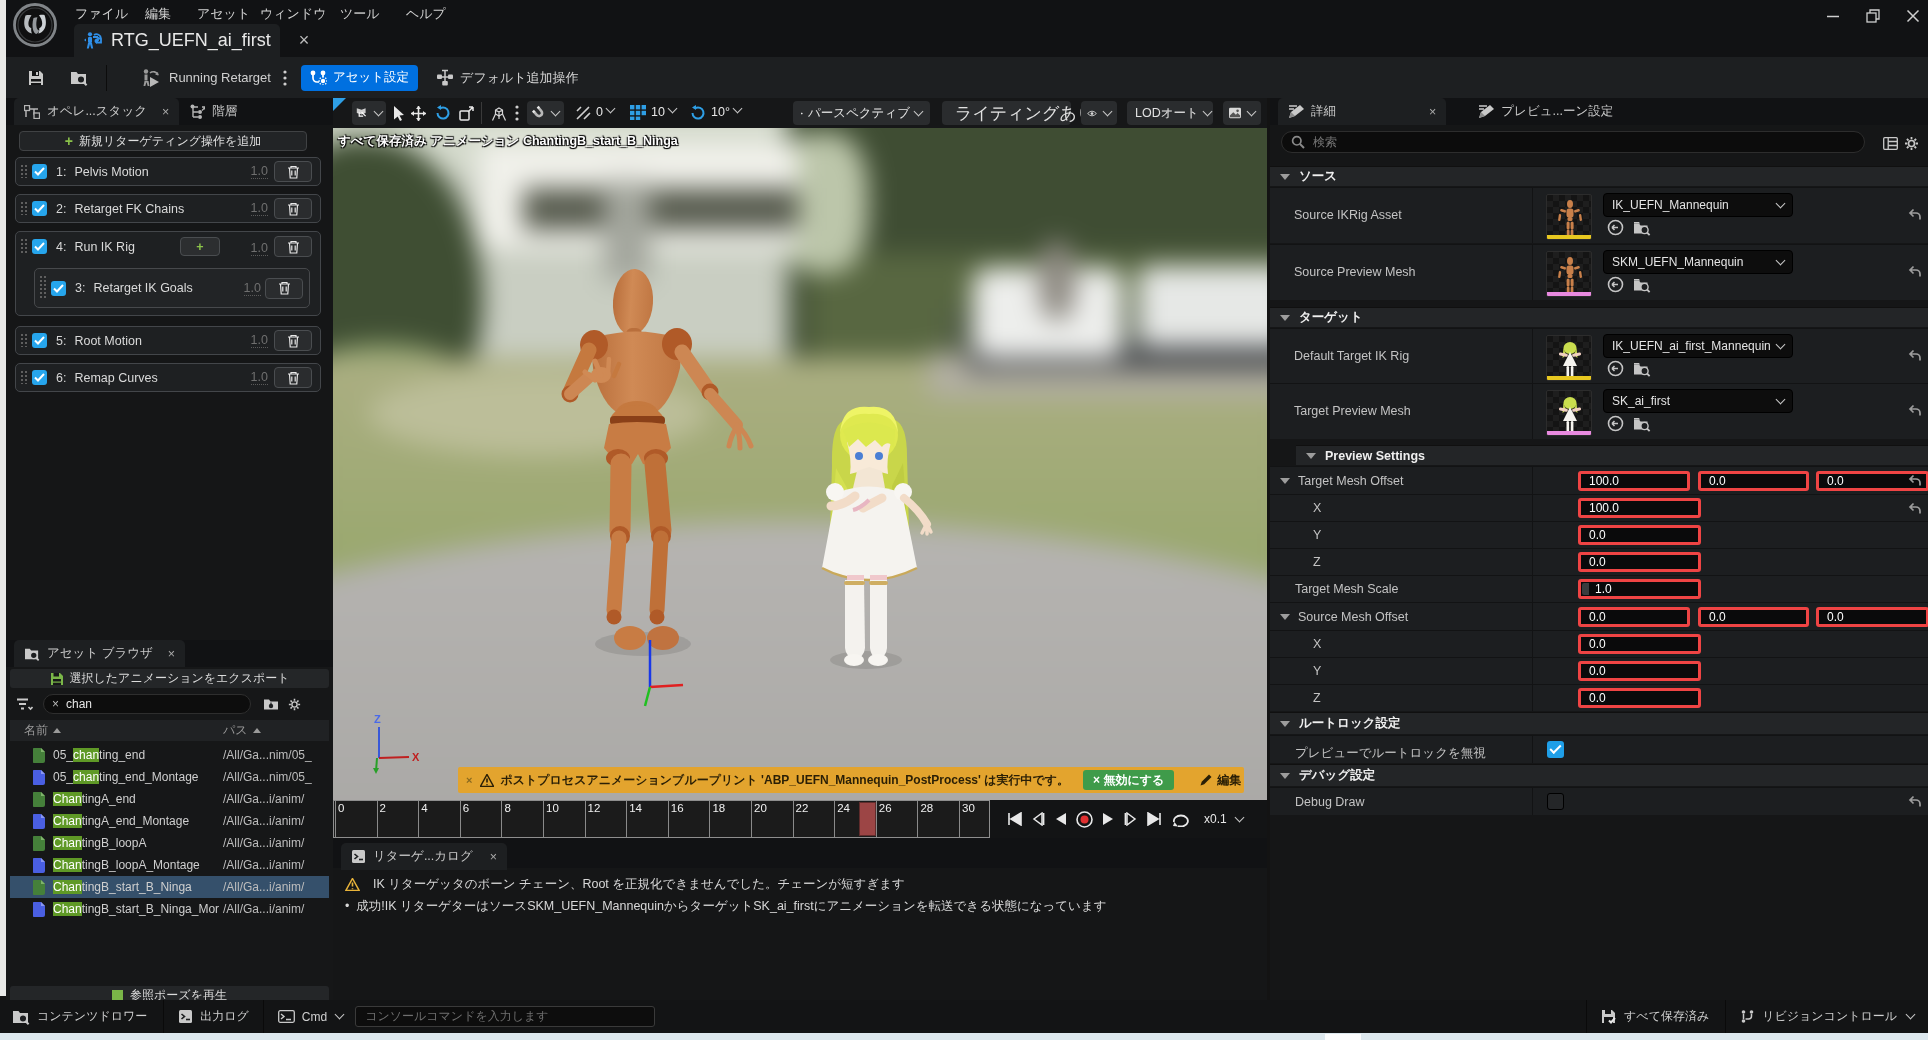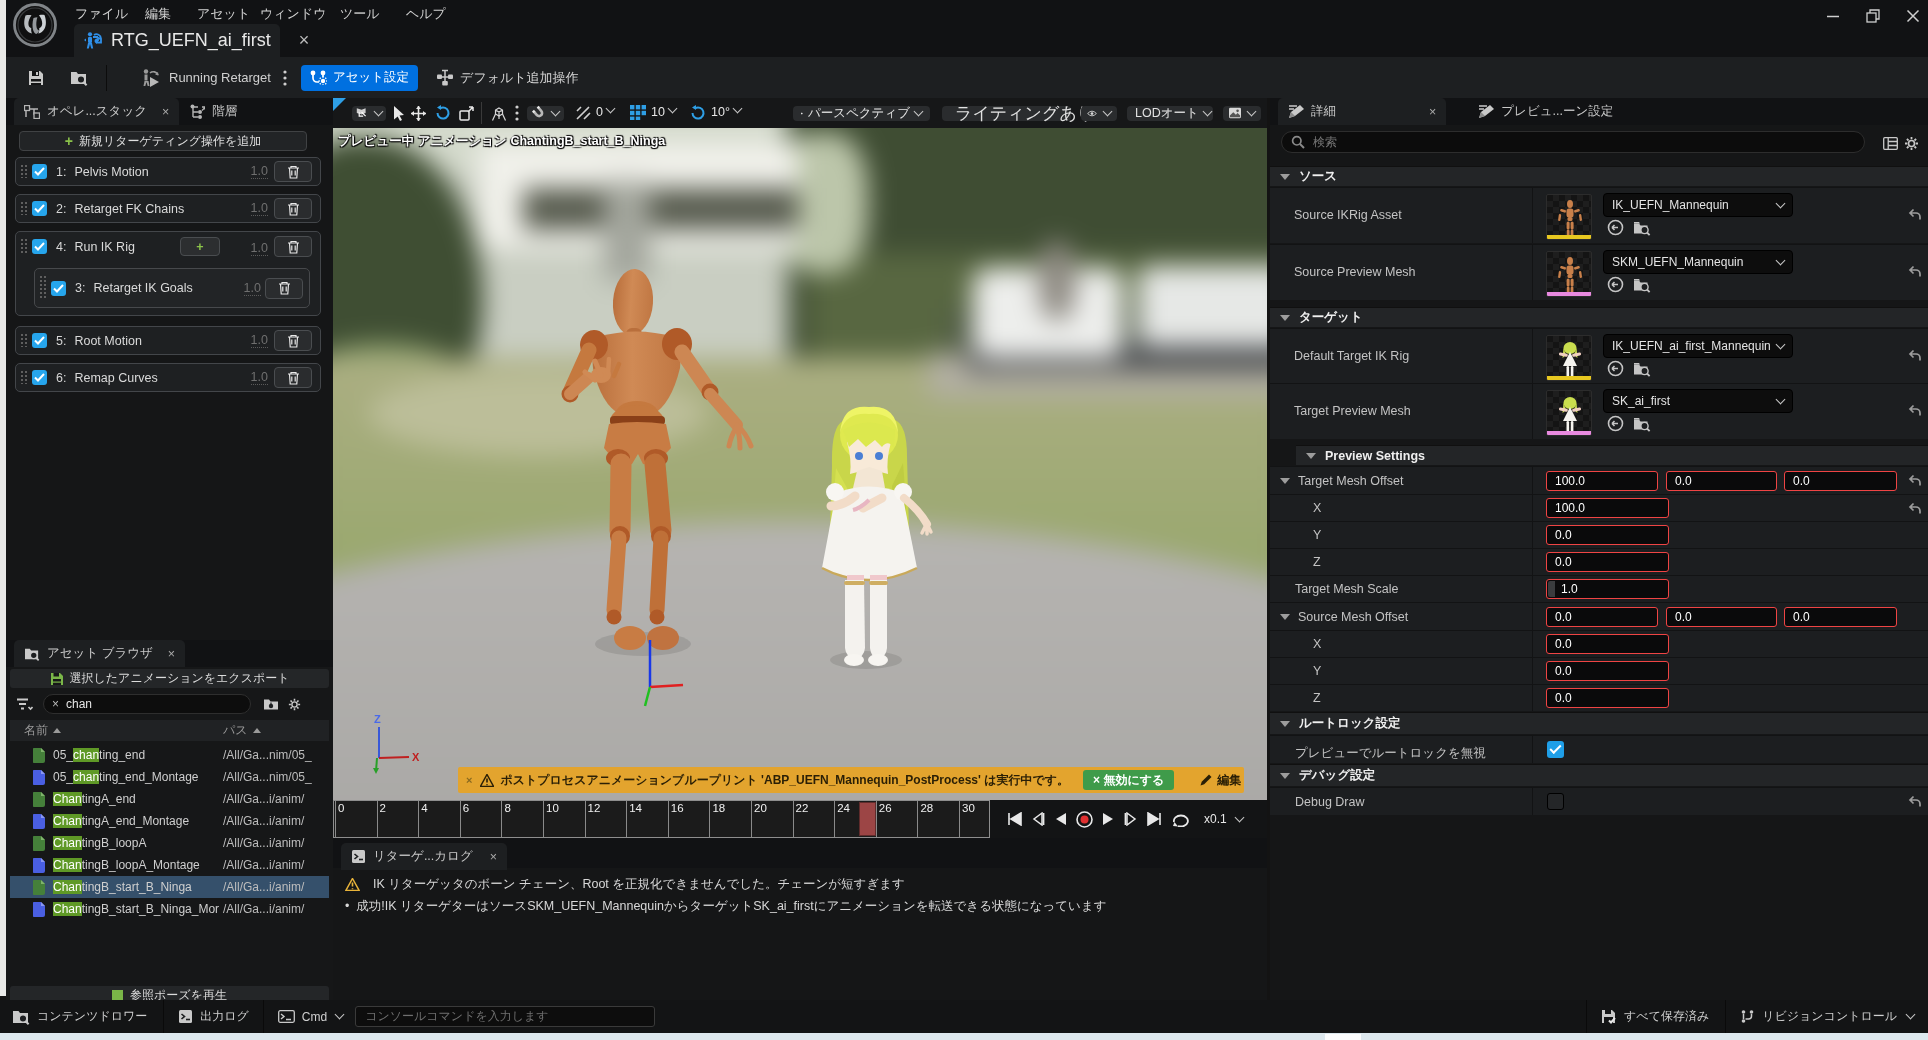--- a/index.html
+++ b/index.html
@@ -41,21 +41,21 @@
 .abrow.sel { background:#35506b; }
 .fico { width:13px; height:15px; margin-left:22px; margin-right:8px; border-radius:2px; position:relative; }
 .hl { background:#5f9926; color:#fff; }
 .abpath { position:absolute; left:213px; color:#bdbdbd; }
 #refpose { position:absolute; left:4px; top:346px; width:319px; height:19px; background:#242628; border-radius:3px; color:#dcdcdc; display:flex; align-items:center; justify-content:center; gap:7px; font-size:12px; }
 
 #viewport { left:333px; top:98px; width:934px; height:702px; background:#9aa194; overflow:hidden; }
 #bgblur { position:absolute; left:-25px; top:-25px; width:984px; height:722px; filter:blur(13px); }
 #bgblur > div { position:absolute; }
 #vptoolbar { position:absolute; left:0; top:0; width:934px; height:30px; background:#161718; display:flex; align-items:center; z-index:30; }
-.vbox { background:#2a2c2e; border-radius:4px; height:15px; display:flex; align-items:center; padding:0 8px; gap:5px; color:#e2e2e2; margin-left:8px; font-size:12px; white-space:nowrap; }
+.vbox { background:#2a2c2e; border-radius:4px; height:24px; display:flex; align-items:center; padding:0 8px; gap:5px; color:#e2e2e2; margin-left:8px; font-size:12px; white-space:nowrap; }
 #scene { position:absolute; left:0; top:30px; width:934px; height:672px; overflow:hidden; }
 #previewtxt { position:absolute; left:5px; top:5px; color:#fff; font-weight:bold; font-size:12.5px; text-shadow:1px 1px 1px #000,-1px 1px 1px #000,1px -1px 1px #000; z-index:25; }
 #warnbar { position:absolute; left:125px; top:669px; width:786px; height:26px; background:#e3a42e; border-radius:2px; color:#2a1f06; display:flex; align-items:center; font-size:12px; font-weight:bold; z-index:26; white-space:nowrap; }
 #disablebtn { background:#3f9b4a; color:#fff; border-radius:3px; height:20px; display:flex; align-items:center; padding:0 10px; margin-left:14px; }
 
 #timeline { left:333px; top:800px; width:934px; height:38px; background:#131415; display:flex; align-items:center; }
 #tlscale { position:relative; width:657px; height:38px; background:#1b1b1b; border:1px solid #8e8e8e; }
 .tick { position:absolute; top:0; height:100%; border-left:1px solid #8a8a8a; color:#f0f0f0; font-size:11.5px; padding:1px 0 0 2px; }
 #tlmarker { position:absolute; left:526px; top:2px; width:17px; height:34px; background:#9c4545; border:1px solid #5f2b2b; }
 #tlctrl { display:flex; align-items:center; color:#e8e8e8; }
@@ -65,21 +65,21 @@
 
 #rpanel { left:1270px; top:98px; width:658px; height:902px; background:#151617; }
 #rtabs { position:absolute; left:0; top:0; width:100%; height:27px; background:#111214; display:flex; }
 #rsearch { position:absolute; left:11px; top:33px; width:584px; height:22px; background:#0c0c0c; border:1px solid #2d2d2d; border-radius:11px; display:flex; align-items:center; padding:0 9px; gap:8px; color:#777; }
 .cat { position:absolute; left:0; width:658px; height:22px; background:#232527; color:#efefef; font-weight:bold; display:flex; align-items:center; gap:9px; padding-left:10px; font-size:12.5px; border-top:1px solid #101010; }
 .row { position:absolute; left:0; width:658px; background:#1c1e20; border-top:1px solid #121314; display:flex; }
 .rlabel { color:#c3c3c3; font-size:12.5px; }
 .coldiv { position:absolute; left:262px; top:0; bottom:0; width:1px; background:#121314; }
 .ddrop { position:absolute; background:#0d0d0d; border:1px solid #000; border-radius:4px; height:24px; color:#e4e4e4; display:flex; align-items:center; padding:0 8px; font-size:12px; white-space:nowrap; overflow:hidden; }
 .thumb { position:absolute; width:46px; height:46px; background:#161616; border-radius:2px; overflow:hidden; }
-.numin { position:absolute; height:20px; background:#0a0a0b; border:1px solid #ef4444; border-radius:3px; color:#fff; display:flex; align-items:center; padding-left:8px; font-size:12px; }
+.numin { position:absolute; height:20px; background:#0a0a0b; border:3px solid #ef4444; border-radius:3px; color:#fff; display:flex; align-items:center; padding-left:8px; font-size:12px;margin-left:32px; }
 .reset { position:absolute; right:6px; color:#9a9a9a; }
 .ckbox { position:absolute; width:17px; height:17px; border-radius:3px; }
 .ckbox.on { background:#1f9fe8; }
 .ckbox.on::after { content:""; position:absolute; left:3px; top:4px; width:9px; height:4px; border-left:2.5px solid #fff; border-bottom:2.5px solid #fff; transform:rotate(-45deg); }
 .ckbox.off { background:#242628; border:1px solid #000; }
 .arr { width:0; height:0; border-left:5px solid transparent; border-right:5px solid transparent; border-top:6px solid #9d9d9d; display:inline-block; }
 .chev { margin-left:auto; width:7px; height:7px; border-right:1.8px solid #c8c8c8; border-bottom:1.8px solid #c8c8c8; transform:rotate(45deg); margin-top:-4px; flex:none; }
 .thumb { background:
   linear-gradient(45deg,#1e1e1e 25%,transparent 25%,transparent 75%,#1e1e1e 75%),
   linear-gradient(45deg,#1e1e1e 25%,transparent 25%,transparent 75%,#1e1e1e 75%),#141414;
@@ -651,21 +651,21 @@
       </div>
       <div class="vbox" style="position:absolute;left:890px;width:38px;margin:0;padding:0 6px;">
         <svg width="14" height="12" viewBox="0 0 14 12">
             <rect x="0" y="0" width="14" height="12" rx="1.5" fill="#d8d8d8"></rect>
             <path d="M1 9 l4 -4 l3 3 l2 -2 l3 3 v2 h-12 z" fill="#555"></path>
             <circle cx="10" cy="3.5" r="1.5" fill="#555"></circle>
           </svg>
         <span class="chev" style="margin-left:2px;"></span>
       </div>
     </div>
-    <div id="previewtxt" style="top:35px;">プレビュー中 アニメーション ChantingB_start_B_Ninga</div>
+    <div id="previewtxt" style="top:35px;">すべて保存済み アニメーション ChantingB_start_B_Ninga</div>
     <div id="warnbar">
       <span style="margin-left:8px;color:#8a6a20;font-size:11px;">×</span>
       <span style="margin-left:8px;display:flex;align-items:center;gap:6px;">
           <svg width="14" height="13" viewBox="0 0 14 13">
             <path d="M7 0.5 L13.6 12.5 H0.4 z" fill="none" stroke="#2a1f06" stroke-width="1.5"></path>
             <path d="M7 4.5 v4 M7 10.2 v1" stroke="#2a1f06" stroke-width="1.6"></path>
           </svg>
           <span>ポストプロセスアニメーションブループリント 'ABP_UEFN_Mannequin_PostProcess' は実行中です。</span>
         </span>
       <div id="disablebtn">×&nbsp;無効にする</div>

